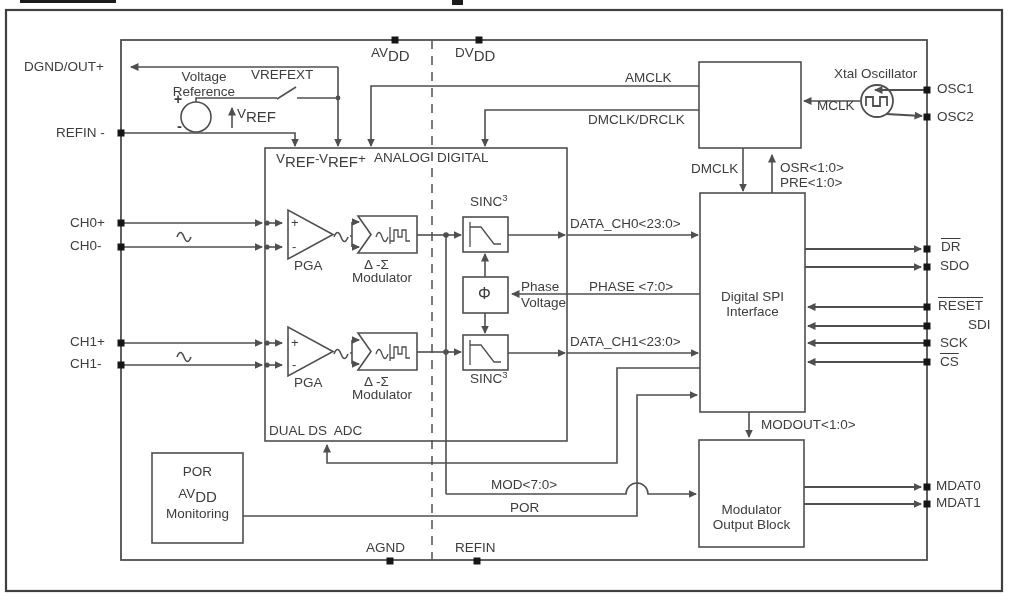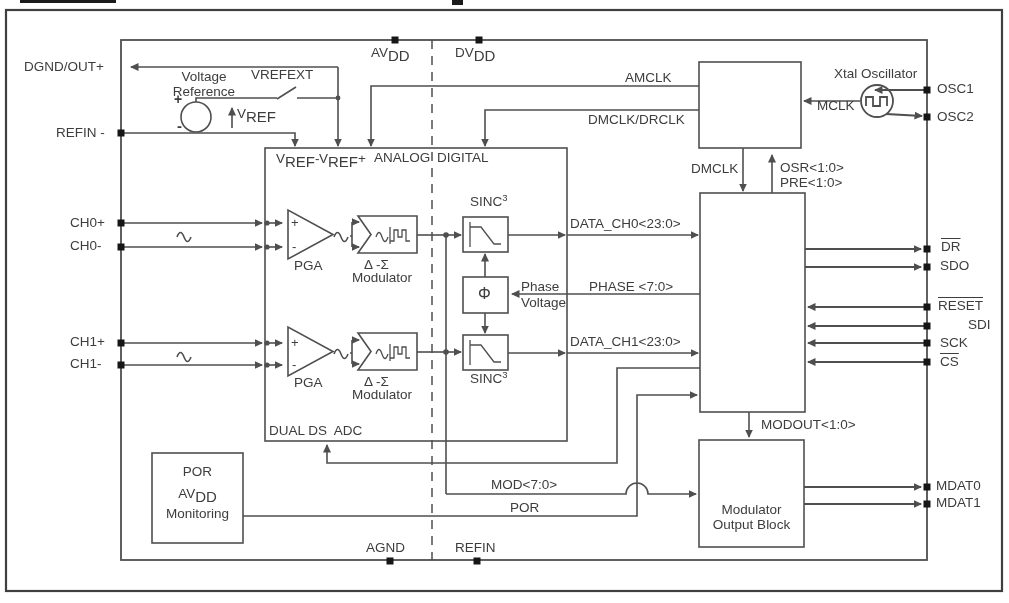--- a/index.html
+++ b/index.html
@@ -246,20 +246,21 @@
 <div class="lbl" style="left:470px;top:194px"><span>SINC</span><sup>3</sup></div>
 <div class="lbl" style="left:470px;top:371px"><span>SINC</span><sup>3</sup></div>
 <div class="lbl big" style="left:478px;top:285px">Φ</div>
 <div class="lbl" style="left:521px;top:279px">Phase</div>
 <div class="lbl" style="left:521px;top:295px">Voltage</div>
 
 <div class="lbl" style="left:570px;top:216px">DATA_CH0&lt;23:0&gt;</div>
 <div class="lbl" style="left:589px;top:279px">PHASE &lt;7:0&gt;</div>
 <div class="lbl" style="left:570px;top:334px">DATA_CH1&lt;23:0&gt;</div>
 
+<div class="lbl c" style="left:700px;top:289px;width:105px"><span>Digital SPI</span><br><span>Interface</span></div>
 
 <div class="lbl ovl" style="left:941px;top:239px">DR</div>
 <div class="lbl" style="left:940px;top:258px">SDO</div>
 <div class="lbl ovl" style="left:938px;top:298px">RESET</div>
 <div class="lbl" style="left:968px;top:317px">SDI</div>
 <div class="lbl" style="left:940px;top:335px">SCK</div>
 <div class="lbl ovl" style="left:940px;top:354px">CS</div>
 
 <div class="lbl" style="left:269px;top:423px">DUAL DS  ADC</div>
 <div class="lbl" style="left:491px;top:477px">MOD&lt;7:0&gt;</div>

